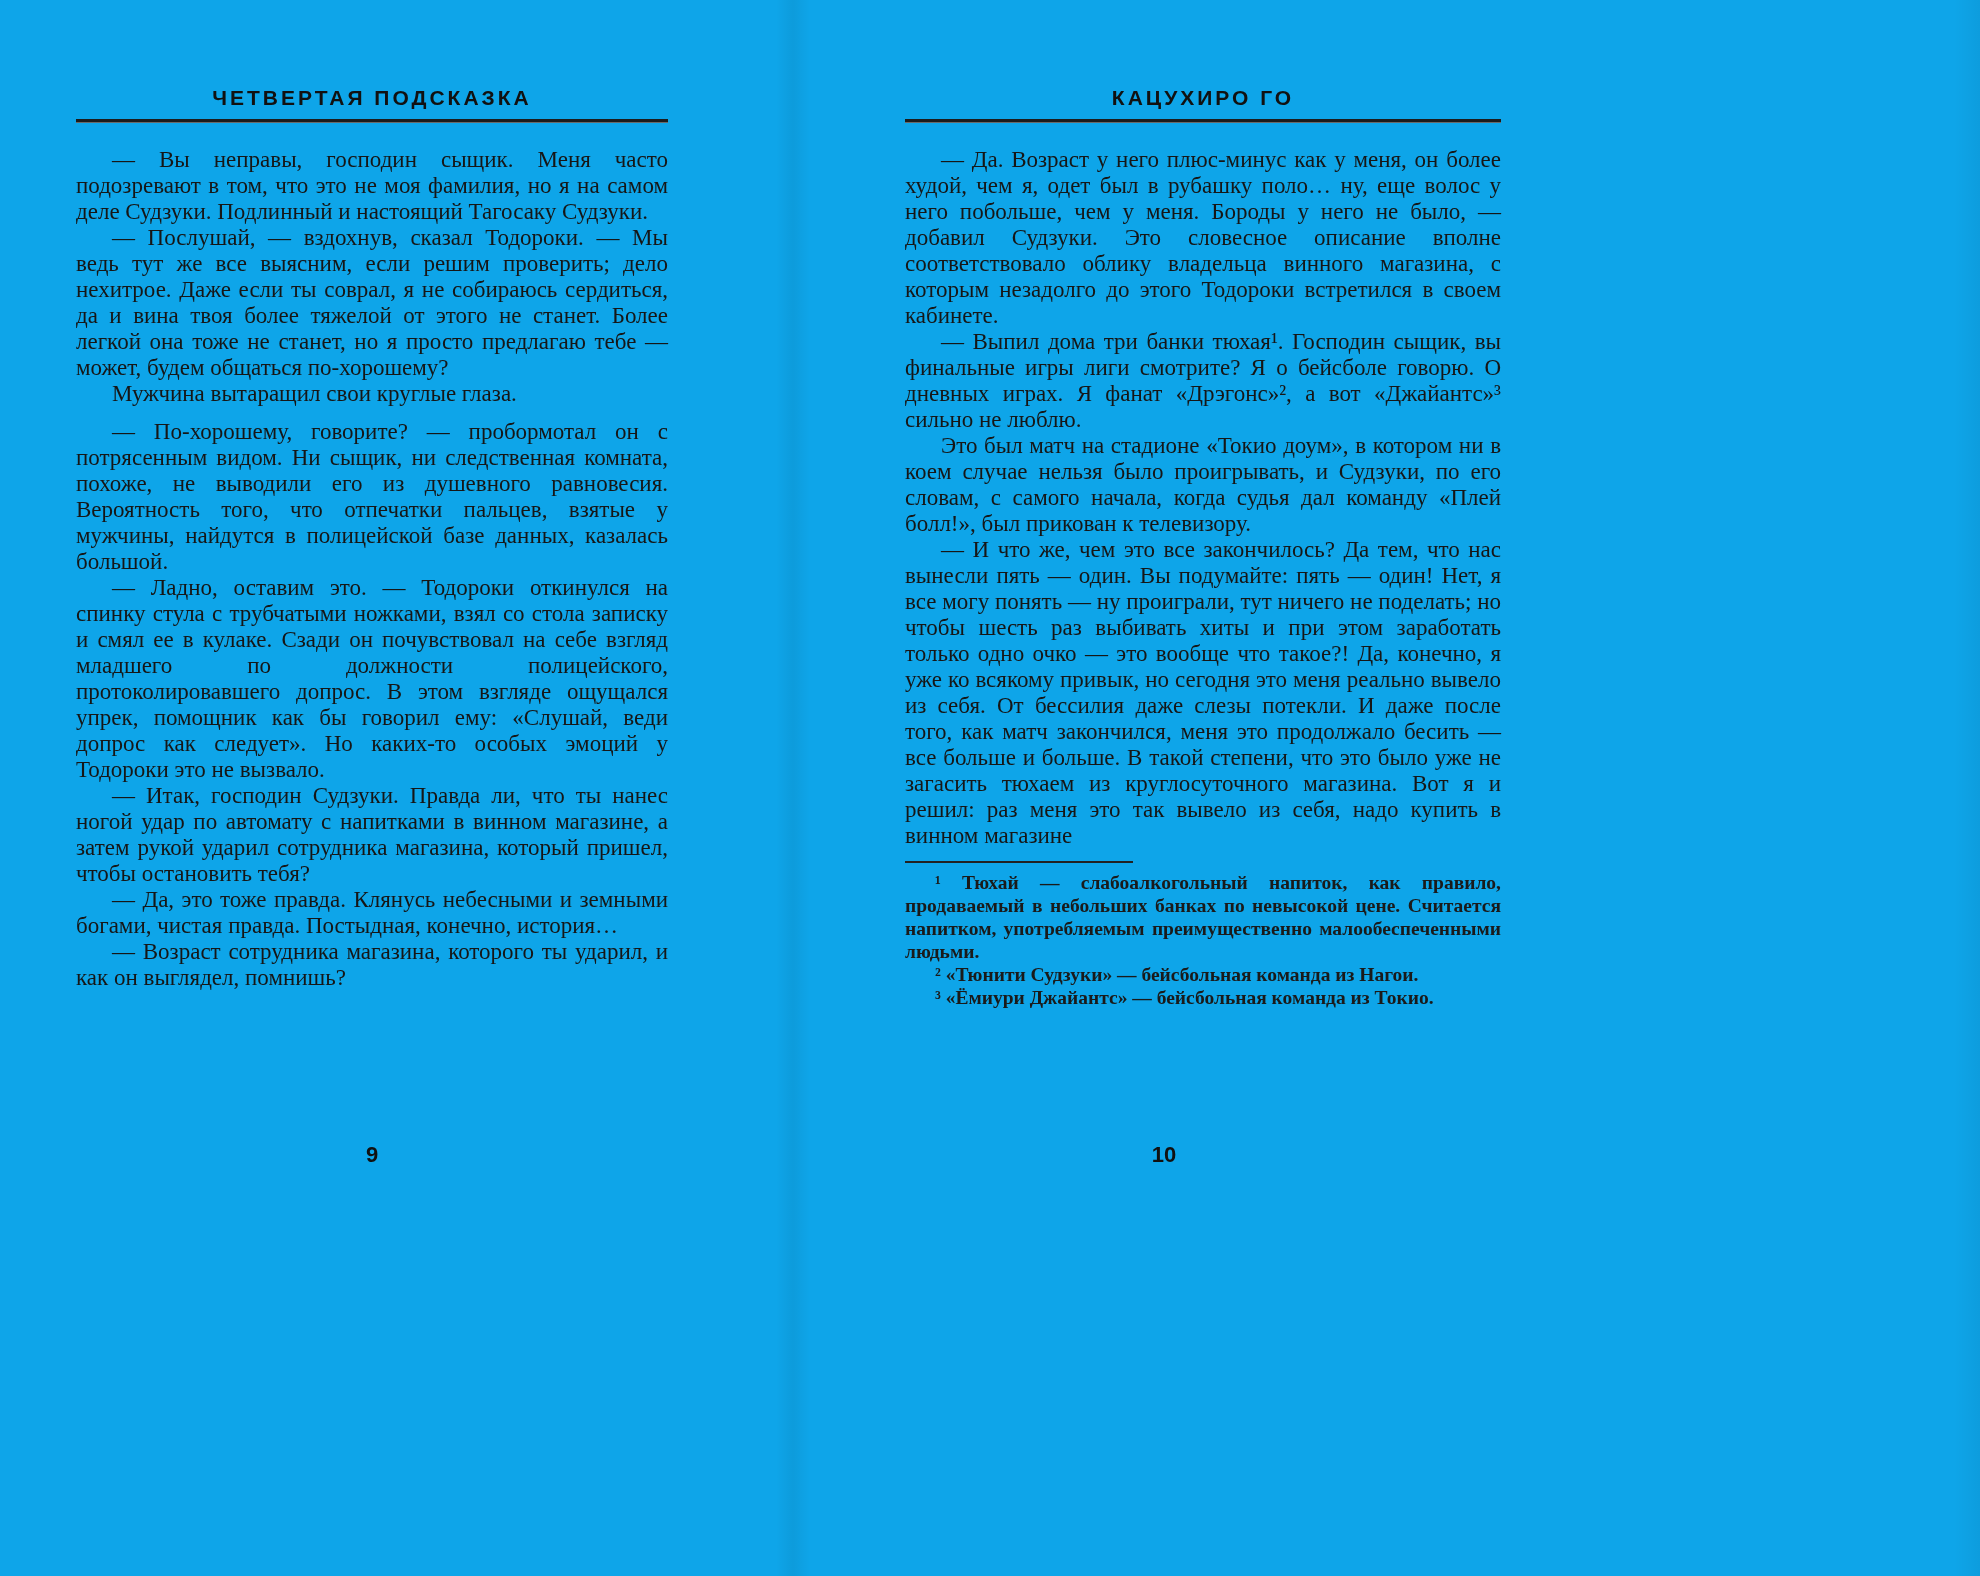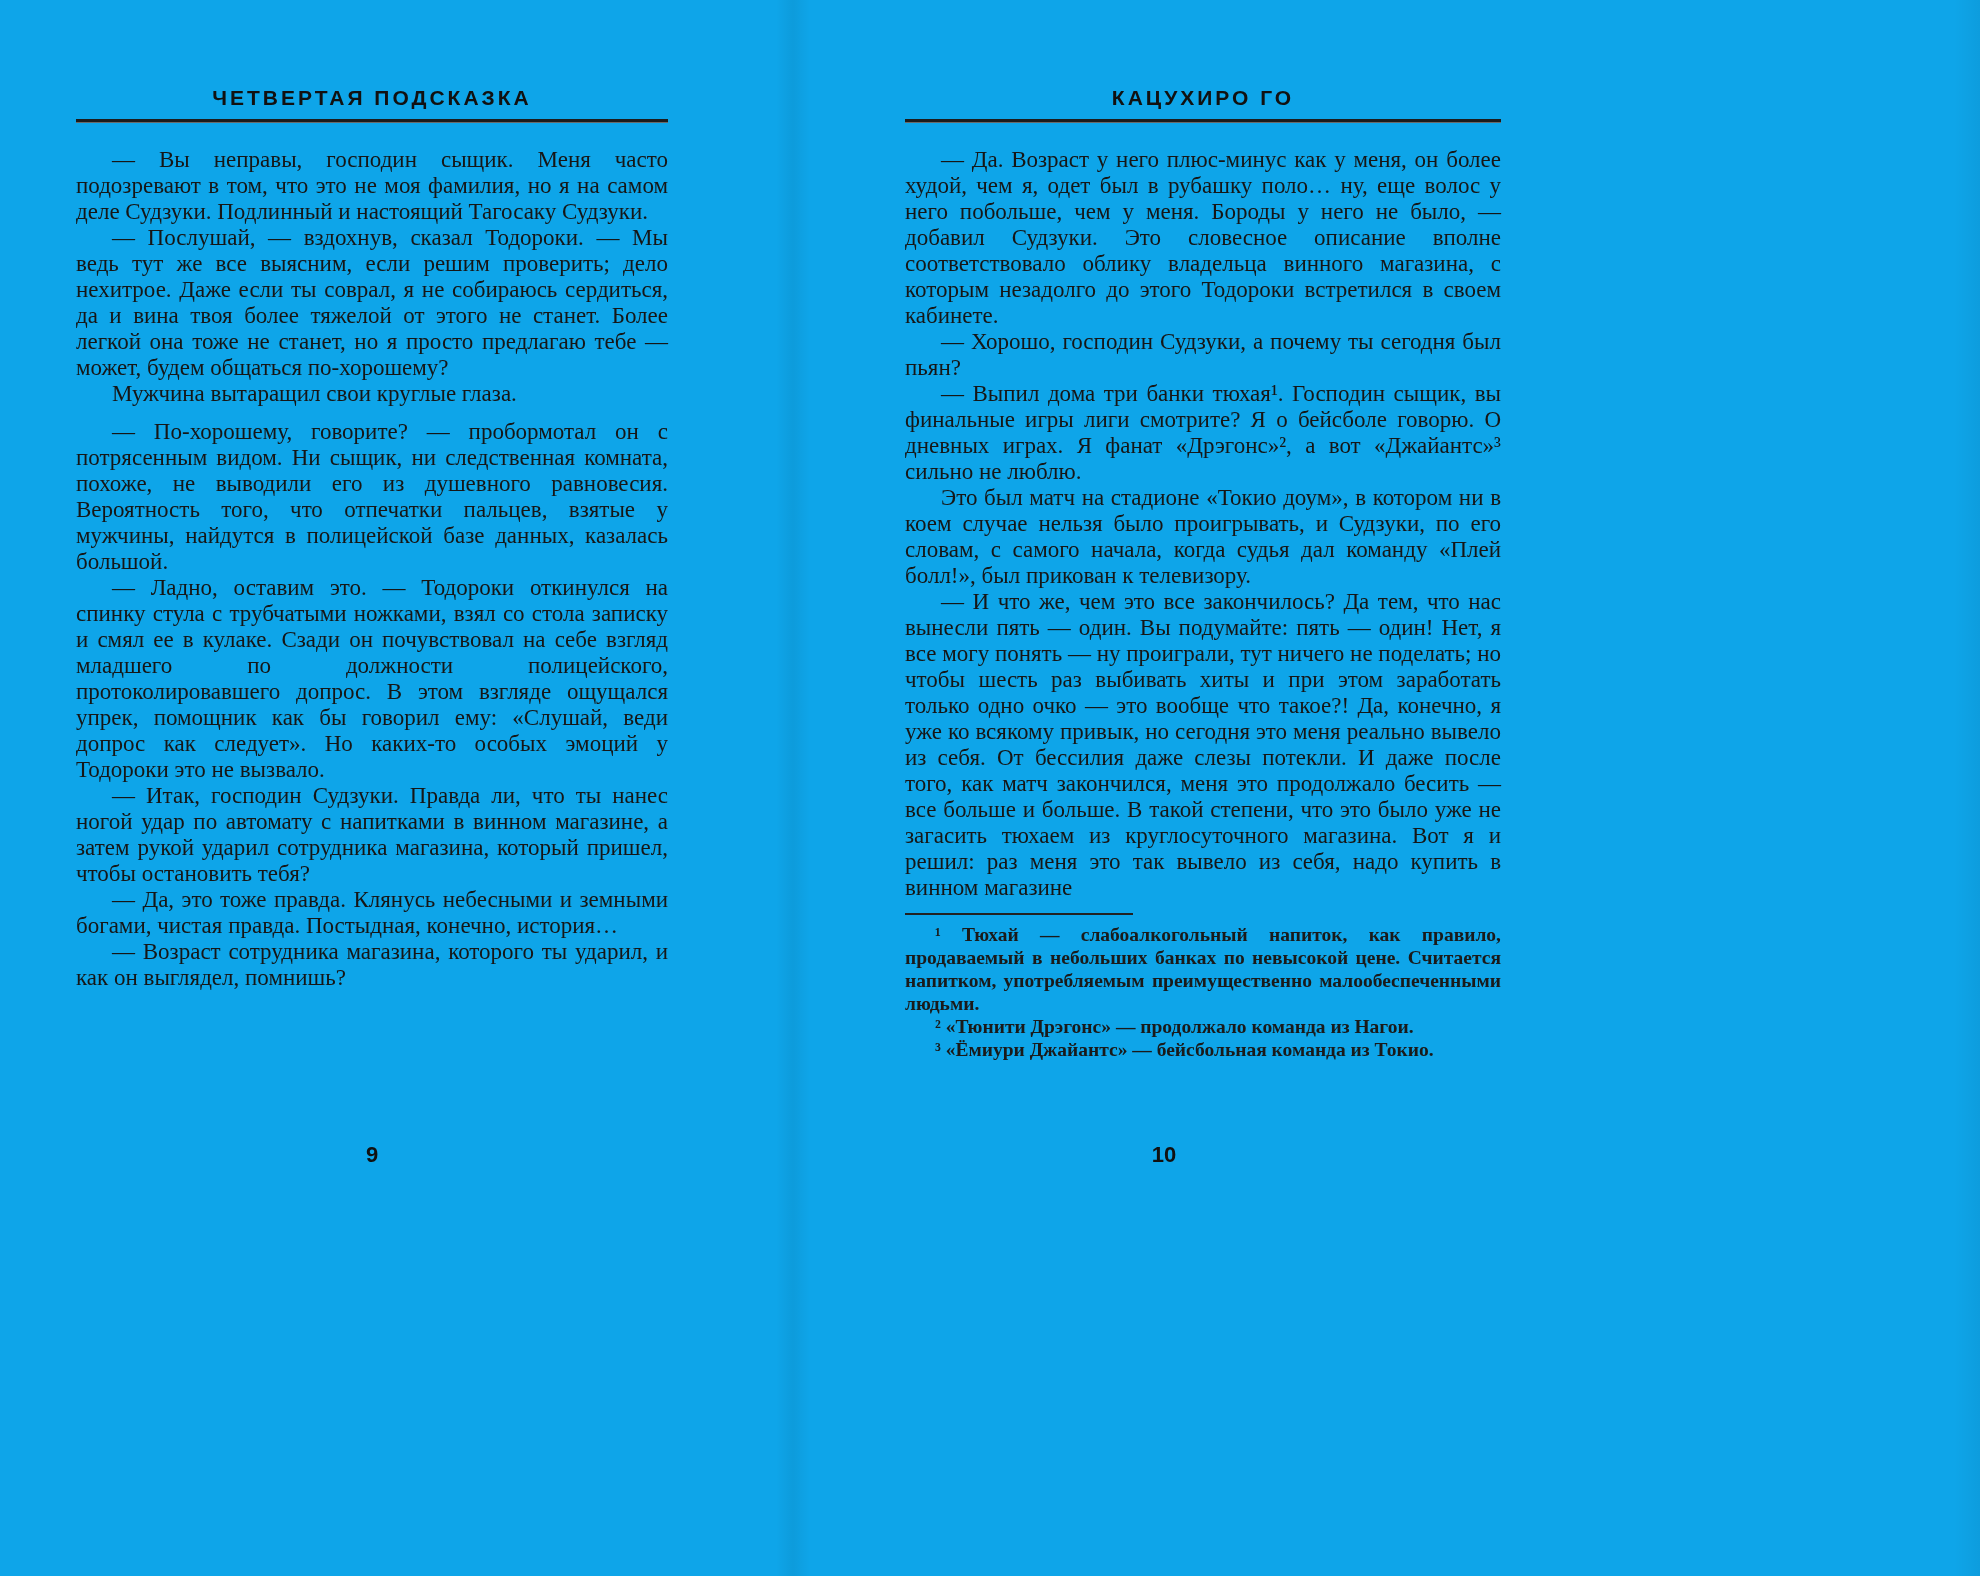--- a/index.html
+++ b/index.html
@@ -96,29 +96,28 @@
         <p>— Да, это тоже правда. Клянусь небесными и земными богами, чистая правда. Постыдная, конечно, история…</p>
         <p>— Возраст сотрудника магазина, которого ты ударил, и как он выглядел, помнишь?</p>
       </div>
   </div>
 
   <div class="column right">
     <div class="running-header">КАЦУХИРО ГО</div>
     <div class="header-rule"></div>
     <div class="body-text">
         <p>— Да. Возраст у него плюс-минус как у меня, он более худой, чем я, одет был в рубашку поло… ну, еще волос у него побольше, чем у меня. Бороды у него не было, — добавил Судзуки. Это словесное описание вполне соответствовало облику владельца винного магазина, с которым незадолго до этого Тодороки встретился в своем кабинете.</p>
-        <p>— Хорошо, господин Судзуки, а почему ты сегодня был пьян?</p>
         <p>— Выпил дома три банки тюхая¹. Господин сыщик, вы финальные игры лиги смотрите? Я о бейсболе говорю. О дневных играх. Я фанат «Дрэгонс»², а вот «Джайантс»³ сильно не люблю.</p>
         <p>Это был матч на стадионе «Токио доум», в котором ни в коем случае нельзя было проигрывать, и Судзуки, по его словам, с самого начала, когда судья дал команду «Плей болл!», был прикован к телевизору.</p>
         <p>— И что же, чем это все закончилось? Да тем, что нас вынесли пять — один. Вы подумайте: пять — один! Нет, я все могу понять — ну проиграли, тут ничего не поделать; но чтобы шесть раз выбивать хиты и при этом заработать только одно очко — это вообще что такое?! Да, конечно, я уже ко всякому привык, но сегодня это меня реально вывело из себя. От бессилия даже слезы потекли. И даже после того, как матч закончился, меня это продолжало бесить — все больше и больше. В такой степени, что это было уже не загасить тюхаем из круглосуточного магазина. Вот я и решил: раз меня это так вывело из себя, надо купить в винном магазине</p>
       </div>
     <div class="footnote-rule"></div>
     <div class="footnotes">
         <p>¹ Тюхай — слабоалкогольный напиток, как правило, продаваемый в небольших банках по невысокой цене. Считается напитком, употребляемым преимущественно малообеспеченными людьми.</p>
-        <p>² «Тюнити Дрэгонс» — продолжало команда из Нагои.</p>
+        <p>² «Тюнити Судзуки» — бейсбольная команда из Нагои.</p>
         <p>³ «Ёмиури Джайантс» — бейсбольная команда из Токио.</p>
       </div>
   </div>
 
   <div class="page-number left">9</div>
   <div class="page-number right">10</div>
 
 </div>
 
 </body></html>

